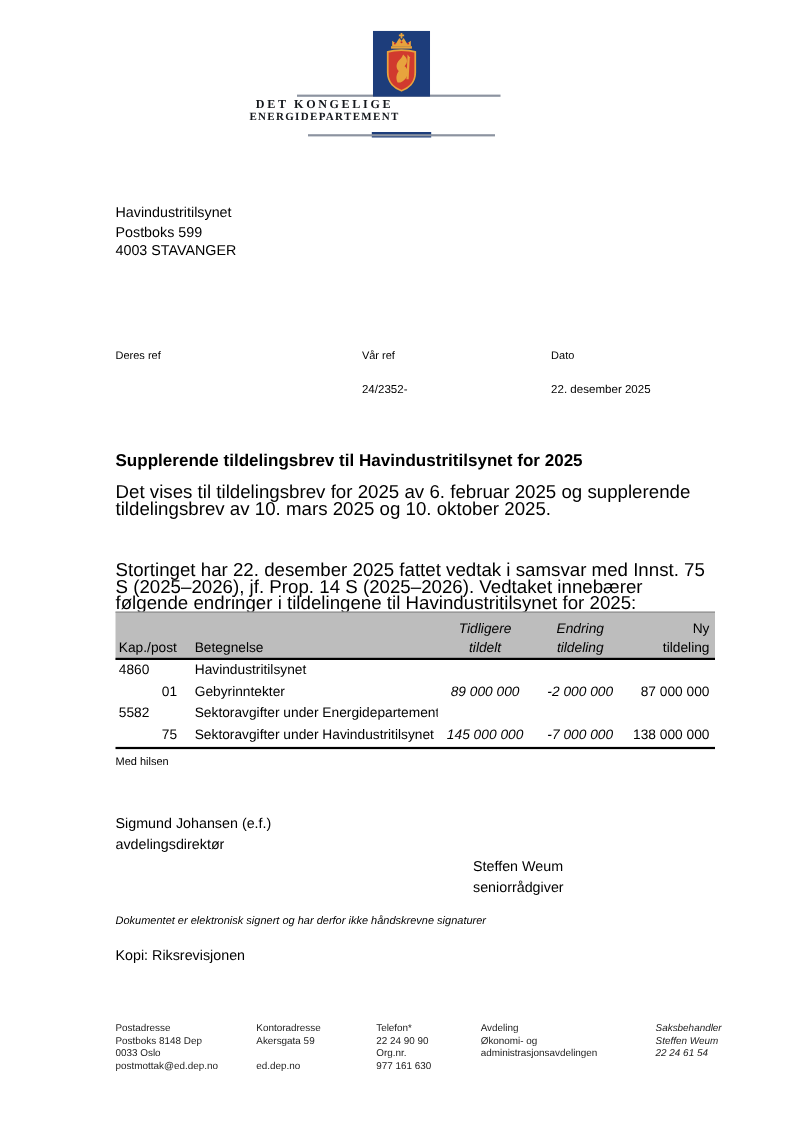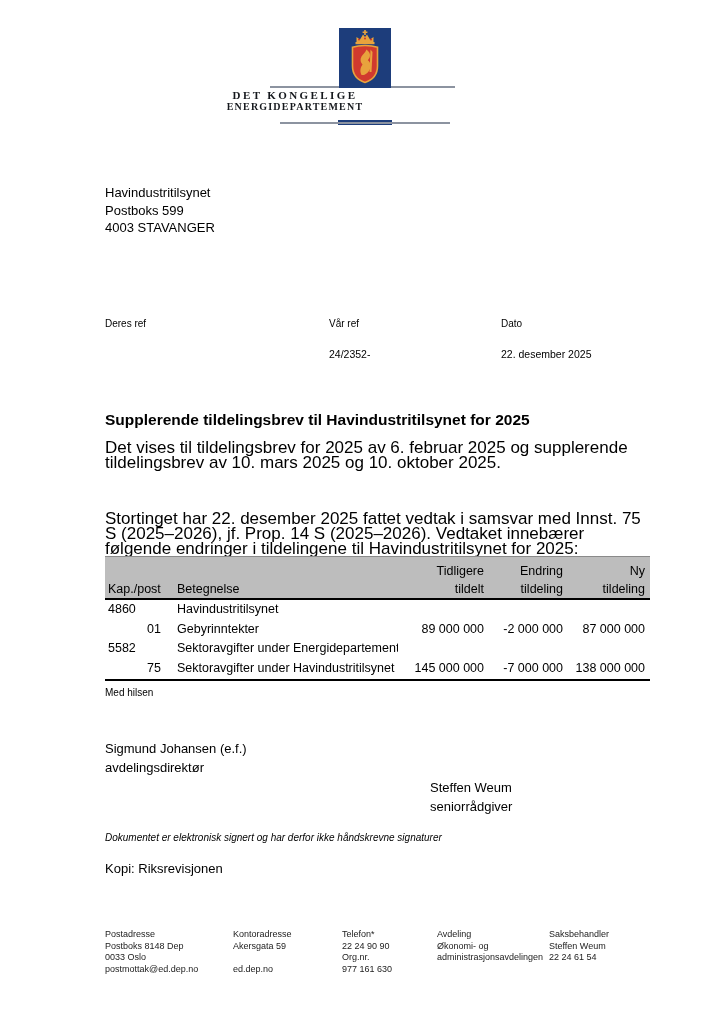--- a/index.html
+++ b/index.html
@@ -33,35 +33,35 @@
   
   .alloc-table{position:absolute;left:105px;top:556px;width:545px;font-size:12.5px;}
   .t-grid{display:grid;grid-template-columns:63px 230px 94px 79px 79px;}
   .t-head{background:#bdbdbd;border-top:1px solid #8a8a8a;border-bottom:2px solid #000;
           padding-top:5px;}
   .t-head .t-grid{line-height:18px;}
   .t-body .t-grid{line-height:19.5px;}
   .t-body{border-bottom:2px solid #000;padding-bottom:1px;}
   .c-kap{display:flex;justify-content:space-between;padding-left:3px;padding-right:7px;}
   .c-bet{padding-left:9px;white-space:nowrap;overflow:hidden;}
-  .c-num{text-align:right;padding-right:8px;white-space:nowrap;}
+  .c-num{text-align:center;padding-right:8px;white-space:nowrap;font-style:italic;}
   .c-num-last{text-align:right;padding-right:5px;white-space:nowrap;}
 
   
   .salutation{position:absolute;left:105px;top:687px;font-size:10px;}
   .signer1{position:absolute;left:105px;top:740px;font-size:13px;line-height:18.5px;}
   .signer2{position:absolute;left:430px;top:779px;font-size:13px;line-height:18.5px;}
   .esign-note{position:absolute;left:105px;top:832px;font-size:10px;font-style:italic;}
   .kopi{position:absolute;left:105px;top:861px;font-size:13px;}
 
   
   .footer{position:absolute;top:929px;font-size:9px;color:#222;}
   .f-col{position:absolute;top:0;}
   .f-col1{left:105px;} .f-col2{left:233px;} .f-col3{left:342px;}
-  .f-col4{left:437px;} .f-col5{left:549px;}
+  .f-col4{left:437px;} .f-col5{left:596px;font-style:italic;}
   .f-line{height:11.5px;line-height:11.5px;white-space:nowrap;}
 </style>
 </head>
 <body>
 
 <div class="page">
 
   <div class="lh-line lh-line-top"></div>
   <svg class="lh-emblem" viewBox="0 0 52 60" xmlns="http://www.w3.org/2000/svg">
     <rect x="0" y="0" width="52" height="60" fill="#1d3d7b"></rect>

